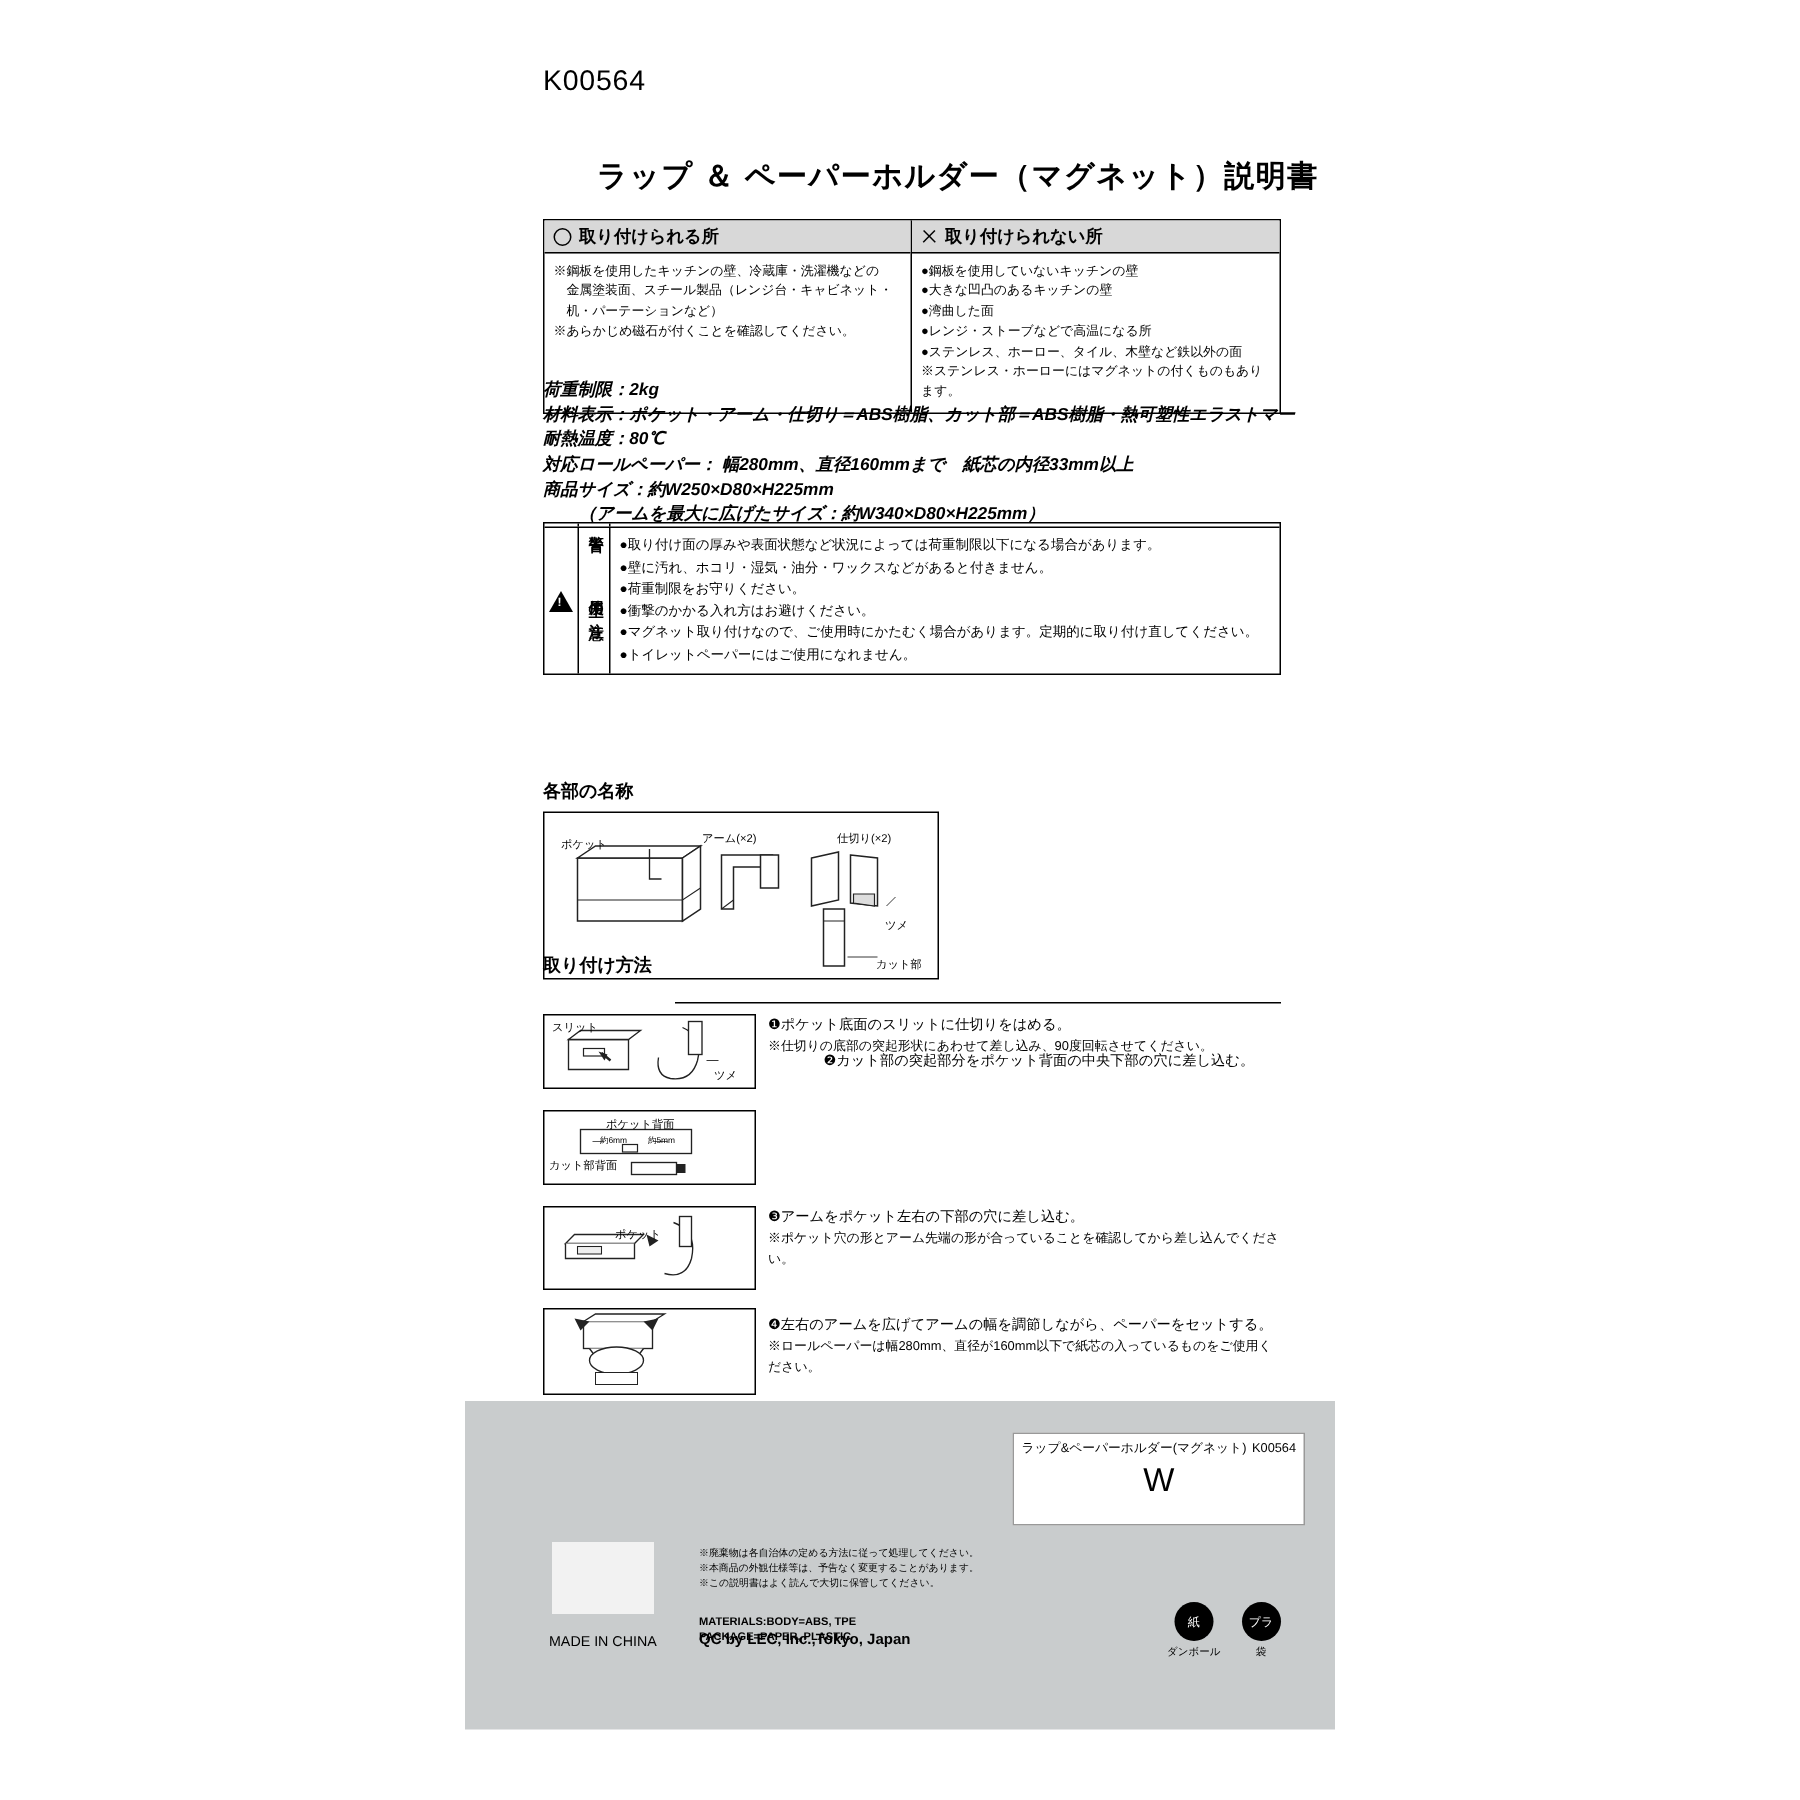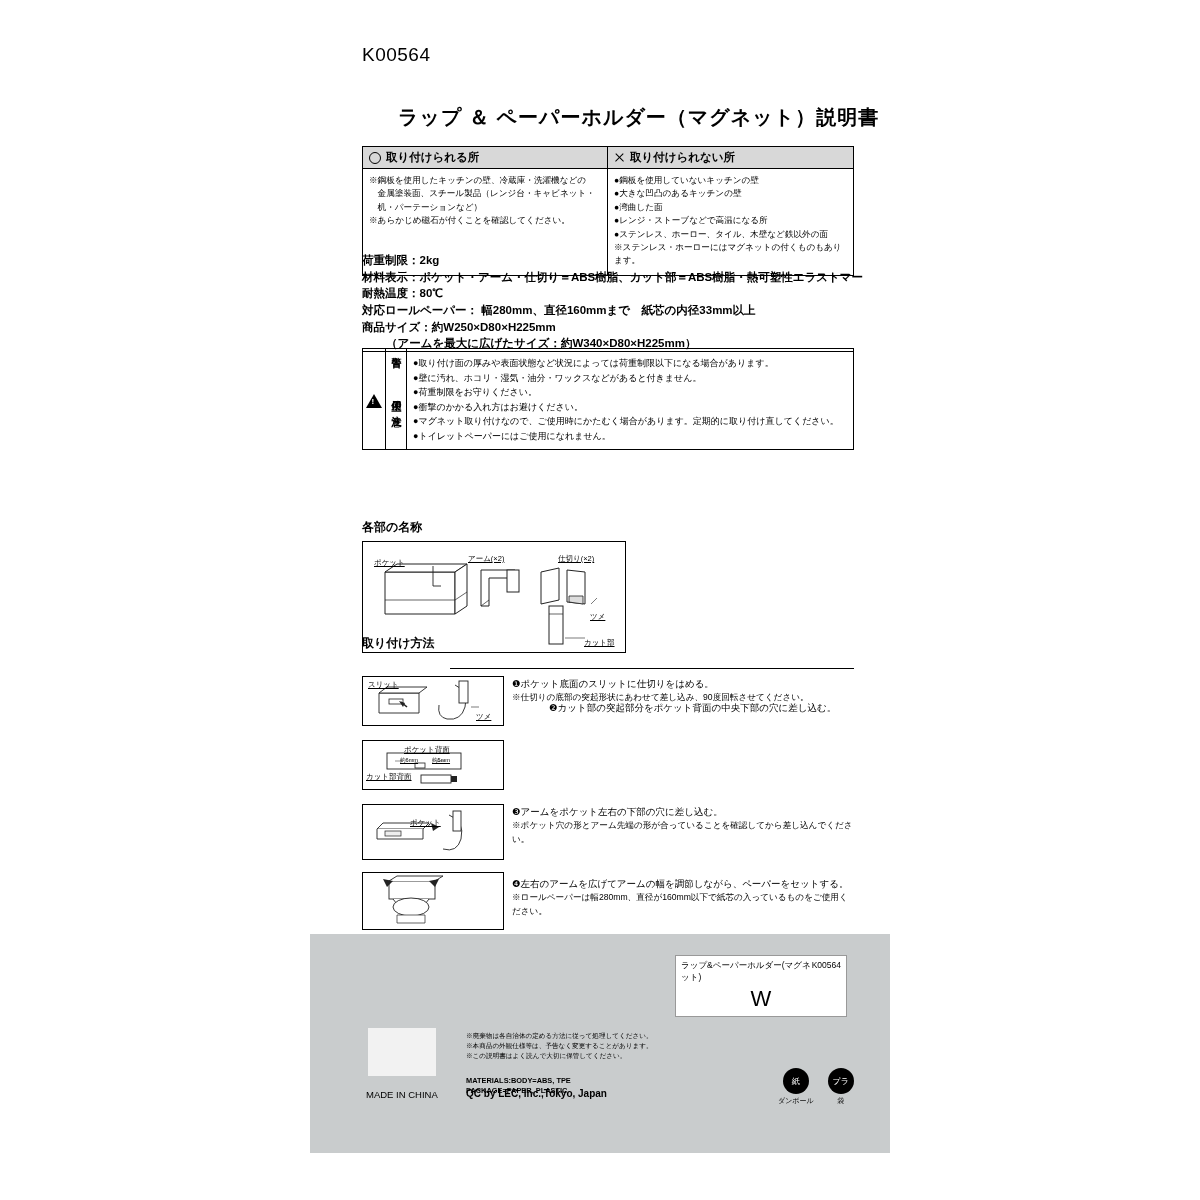--- a/index.html
+++ b/index.html
@@ -14,49 +14,49 @@
   .inst .col.left{border-right:1px solid #000;}
   .inst .hd{background:#d8d8d8;border-bottom:1px solid #000;font-size:11.5px;font-weight:bold;padding:3px 6px;display:flex;align-items:center;gap:5px;}
   .inst .bd{padding:5px 6px 8px 6px;font-size:8.6px;line-height:1.45;}
   .inst .bd div{margin-bottom:1px;}
   .circ{display:inline-block;width:10px;height:10px;border:1.4px solid #000;border-radius:50%;}
   .cross{display:inline-block;width:11px;height:11px;position:relative;}
   .cross:before,.cross:after{content:"";position:absolute;left:0;top:5px;width:11px;height:1.4px;background:#000;}
   .cross:before{transform:rotate(45deg);}
   .cross:after{transform:rotate(-45deg);}
 
-  .specs{position:absolute;left:362px;top:252px;font-size:11.5px;line-height:1.45;font-weight:bold;}
+  .specs{position:absolute;left:362px;top:252px;font-size:11.5px;line-height:1.45;font-weight:bold;font-style:italic;}
   .specs .ind{padding-left:24px;}
 
   
   .warn{position:absolute;left:362px;top:348px;width:492px;border:1px solid #000;box-sizing:border-box;font-size:9px;}
   .warn .row{display:flex;border-bottom:1px solid #000;}
   .warn .row:last-child{border-bottom:none;}
   .warn .ic{width:22px;border-right:1px solid #000;display:flex;align-items:center;justify-content:center;}
   .warn .lb{width:20px;border-right:1px solid #000;display:flex;align-items:center;justify-content:center;font-weight:bold;font-size:10px;letter-spacing:1px;}
   .warn .lb span{writing-mode:vertical-rl;}
   .warn .tx{flex:1;padding:5px 6px;line-height:1.5;}
   .warn .tx div{margin-bottom:1px;}
   .tri{width:0;height:0;border-left:8px solid transparent;border-right:8px solid transparent;border-bottom:14px solid #000;position:relative;}
   .tri:after{content:"!";position:absolute;left:-2.4px;top:3px;color:#fff;font-size:8px;font-weight:bold;}
 
   
   .sechead{position:absolute;font-size:12px;font-weight:bold;}
   .secline{position:absolute;height:1px;background:#000;}
 
   .partsbox{position:absolute;left:362px;top:541px;width:264px;height:112px;border:1px solid #000;box-sizing:border-box;}
-  .plabel{position:absolute;font-size:7.5px;text-decoration:underline;}
+  .plabel{position:absolute;font-size:7.5px;}
 
   .stepimg{position:absolute;border:1px solid #000;box-sizing:border-box;background:#fff;}
   .steptxt{position:absolute;font-size:9.5px;line-height:1.6;}
   .steptxt .note{font-size:8.6px;}
 
   
   .grey{position:absolute;left:310px;top:934px;width:580px;height:219px;background:#c9cccd;}
-  .label{position:absolute;left:675px;top:955px;width:172px;height:62px;background:#fff;border:1px solid #999;box-sizing:border-box;}
+  .label{position:absolute;left:675px;top:955px;width:195px;height:62px;background:#fff;border:1px solid #999;box-sizing:border-box;}
   .label .lt{font-size:8.5px;padding:4px 5px 0 5px;display:flex;justify-content:space-between;}
   .label .w{text-align:center;font-size:22px;margin-top:2px;}
   .whitebox{position:absolute;left:368px;top:1028px;width:68px;height:48px;background:#f2f2f2;}
   .smalltx{position:absolute;left:466px;top:1031px;font-size:6.6px;line-height:1.5;}
   .mats{position:absolute;left:466px;top:1076px;font-size:7.4px;font-weight:bold;line-height:1.4;}
   .made{position:absolute;left:366px;top:1089px;font-size:9.5px;}
   .qc{position:absolute;left:466px;top:1088px;font-size:10px;font-weight:bold;}
   .recy{position:absolute;top:1068px;display:flex;gap:14px;}
   .recy .it{text-align:center;font-size:7px;}
   .rmark{width:26px;height:26px;border-radius:50%;background:#000;color:#fff;font-size:8px;display:flex;align-items:center;justify-content:center;margin:0 auto 2px;}

